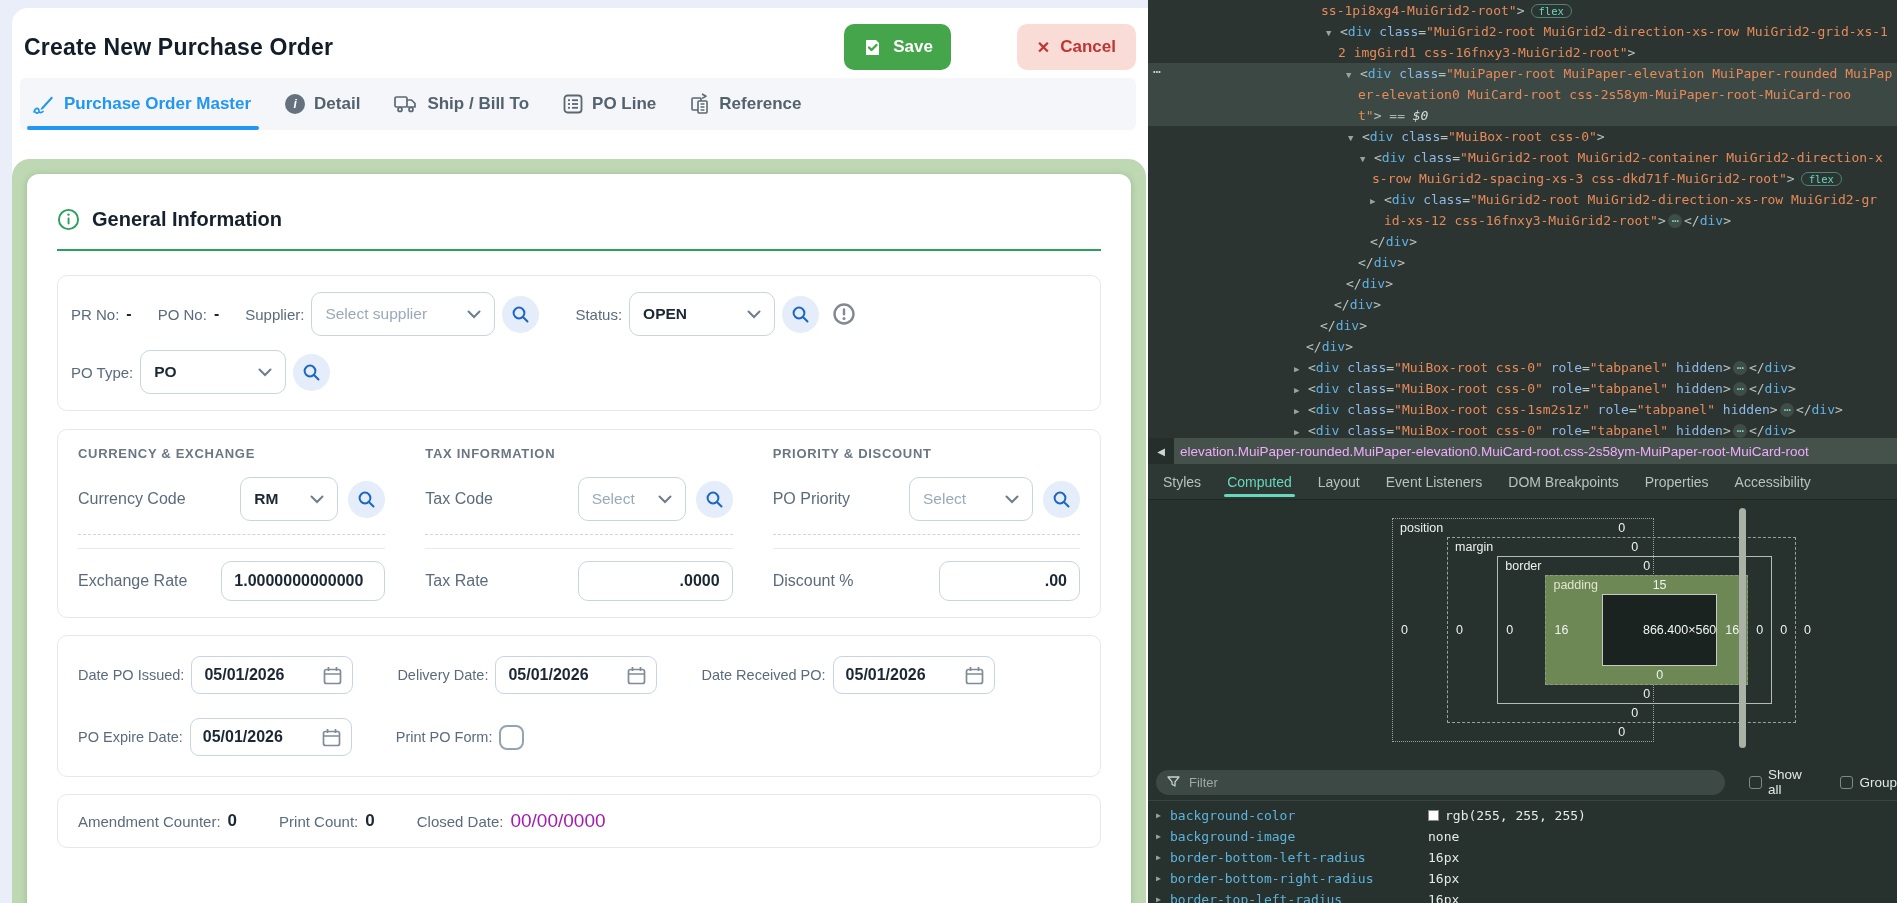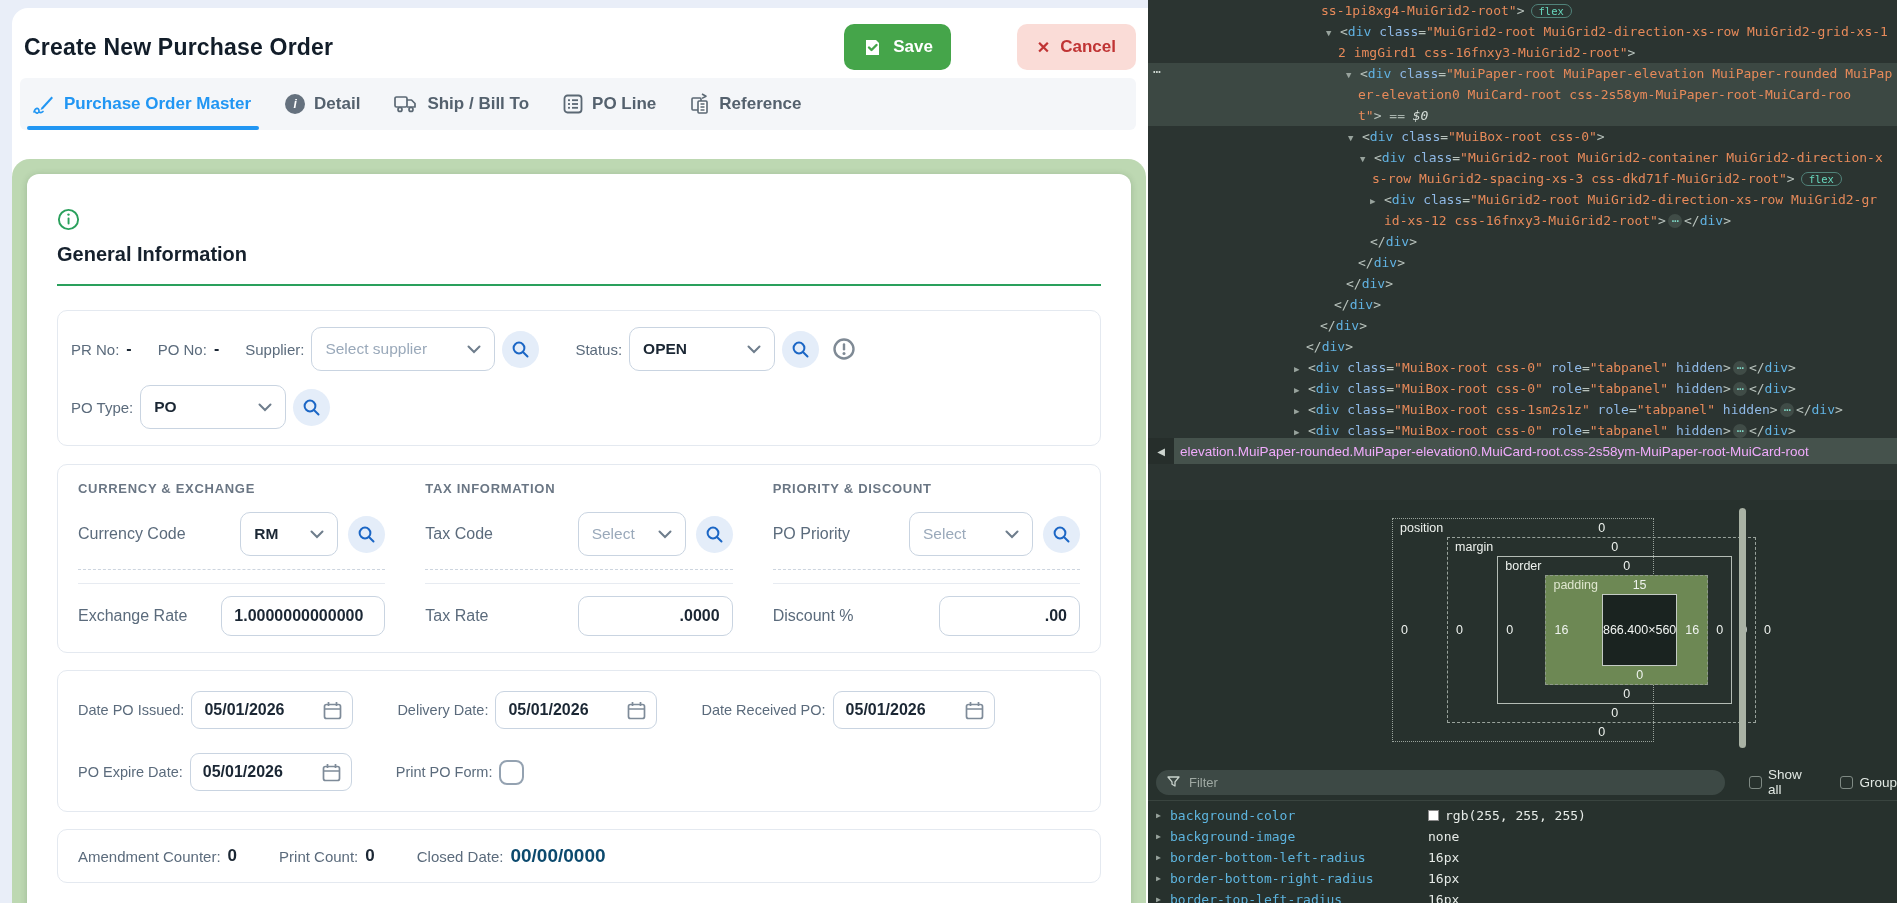--- a/index.html
+++ b/index.html
@@ -19,21 +19,21 @@
 
   .tab-bar { margin:8px 12px 0 8px; height:52px; background:#f4f6f9; border-radius:6px; display:flex; align-items:center; padding-left:12px; gap:34px; }
   .app-tab { position:relative; display:flex; align-items:center; gap:9px; height:52px; font-size:17px; font-weight:600; color:#54616e; cursor:pointer; }
   .app-tab.active { color:var(--accent-blue,#2196f3); }
   .app-tab.active::after { content:""; position:absolute; left:-5px; right:-8px; bottom:0; height:4px; border-radius:3px; background:var(--accent-blue,#2196f3); }
   .info-circle { width:20px; height:20px; border-radius:50%; background:#65717e; color:#fff; font-size:12px; font-weight:700; display:flex; align-items:center; justify-content:center; font-style:italic; }
 
   .green-frame { position:absolute; left:0; top:151px; width:1134px; height:780px; background:var(--frame-green,#bdd8b2); border-radius:18px; }
   .form-card { position:absolute; left:15px; top:15px; right:15px; height:780px; background:#fff; border-radius:12px; box-shadow:0 1px 7px rgba(30,60,30,.20); padding:34px 30px 0 30px; }
 
-  .gi-header { display:flex; align-items:flex-start; gap:12px; padding-bottom:18px; border-bottom:2px solid var(--underline-green,#2aa05c);flex-direction:column; }
+  .gi-header { display:flex; align-items:flex-end; gap:12px; padding-bottom:18px; border-bottom:2px solid var(--underline-green,#2aa05c); }
   .gi-title { font-size:20px; font-weight:700; color:#16212d; }
 
   .fieldset { border:1px solid #e4e9f0; border-radius:10px; padding:16px 20px; }
   .fs1 { margin-top:24px;padding-left:13px; }
   .fs-row { display:flex; align-items:center; }
   .fs1 .fs-row + .fs-row { margin-top:14px; }
   .field-label { font-size:15px; color:#5b6b7c; white-space:nowrap; }
   .val-strong { font-size:16px; font-weight:700; color:#1b2734; }
   .pair { display:flex; align-items:center; gap:7px; }
 
@@ -54,21 +54,21 @@
   .fs3 { margin-top:17px; padding:20px; }
   .fs3 .fs-row + .fs-row { margin-top:24px; }
   .fs3 .pair { margin-right:44px; }
   .fs3 .field-label { font-size:14.5px; }
   .date-box { border:1.5px solid #c9d4e1; border-radius:9px; height:38px; width:162px; display:flex; align-items:center; justify-content:space-between; padding:0 10px 0 12px; font-size:16px; font-weight:700; color:#1b2734; cursor:text; }
   .checkbox { width:25px; height:25px; border:2px solid #94a2b1; border-radius:8px; background:#fff; cursor:pointer; }
 
   .fs4 { margin-top:17px; padding:15px 20px; display:flex; align-items:center; }
   .fs4 .pair { margin-right:42px; }
   .counter-val { font-size:17px; font-weight:700; color:#1b2734; }
-  .closed-val { font-size:19px; font-weight:700; color:#0c4a6e; }
+  .closed-val { font-size:19px; font-weight:400; color:#a21caf; }
 
   
   .devtools { position:absolute; left:1148px; top:0; width:749px; height:903px; background:#2b3431; }
   .dom-tree { position:absolute; top:0; left:0; right:0; height:438px; overflow:hidden; font-family:"DejaVu Sans Mono",monospace; }
   .dom-line { position:relative; height:21px; line-height:21px; font-size:13px; white-space:pre; }
   .dom-line.sel { background:#3c4843; }
   .gutter-dots { position:absolute; left:5px; top:-2px; color:#cfd8d2; font-size:13px; letter-spacing:-2px; }
   .dom-line-c { display:block; }
   .tk-t  { color:var(--dt-blue,#61b3e3); }
   .tk-at { color:var(--dt-attr,#8fb9e6); }
@@ -96,21 +96,21 @@
   .bm-top { grid-area:1/2; text-align:center; padding:2px 0; }
   .bm-left { grid-area:2/1; align-self:center; padding:0 8px; }
   .bm-inner { grid-area:2/2; display:flex; }
   .bm-right { grid-area:2/3; align-self:center; padding:0 8px; }
   .bm-bottom { grid-area:3/2; text-align:center; padding:2px 0; }
   .bm.pos { border:1px dotted #99a39c; }
   .bm.mar { border:1px dashed #99a39c; }
   .bm.bor { border:1px solid #b4bcb5; }
   .bm.pad { border:1px dashed #8f9a8a; background:var(--padding-green,#6d8854); }
   .bm.pad .bm-label { color:#dfe6cf; }
-  .content-box { flex:1; background:#1a2320; border:1px solid #c4cbc4; display:flex; align-items:center; justify-content:center; color:#f2f5f2; }
+  .content-box { flex:1; background:#1a2320; border:1px solid #c4cbc4; display:flex; align-items:center; justify-content:center; color:#f2f5f2;padding-left:40px; }
 
   .scroll-thumb { position:absolute; left:591px; top:8px; width:7px; height:240px; background:#a9b2a4; border-radius:4px; }
 
   .filter-row { position:absolute; top:264px; left:0; right:0; height:36px; display:flex; align-items:center; }
   .filter-pill { margin-left:8px; width:594px; height:25px; border-radius:13px; background:#3d4945; display:flex; align-items:center; gap:9px; padding:12px 11px; color:#9fa9a3; font-size:13px; cursor:text; }
   .check-group { display:flex; align-items:center; gap:6px; margin-left:24px; color:#e2e9e4; font-size:13.5px; }
   .dt-check { width:13px; height:13px; border:1.5px solid #7f8a84; border-radius:3px; background:transparent; cursor:pointer; }
 
   .props-list { position:absolute; top:300px; left:0; right:0; bottom:0; border-top:1px solid #39443f; padding-top:4px; font-family:"DejaVu Sans Mono",monospace; overflow:hidden; }
   .prop-row { height:21px; display:flex; align-items:center; font-size:13px; cursor:pointer; }
@@ -489,20 +489,29 @@
       <div class="dom-line"><span class="dom-line-c" style="padding-left: 146px;"><span class="tk-a">▶</span><span class="tk-p">&lt;</span><span class="tk-t">div</span><span class="tk-p"> </span><span class="tk-at">class</span><span class="tk-p">=</span><span class="tk-v">"MuiBox-root css-0"</span><span class="tk-p"> </span><span class="tk-at">role</span><span class="tk-p">=</span><span class="tk-v">"tabpanel"</span><span class="tk-p"> </span><span class="tk-at">hidden</span><span class="tk-p">&gt;</span><span class="badge-more">⋯</span><span class="tk-p">&lt;/</span><span class="tk-t">div</span><span class="tk-p">&gt;</span></span></div>
     </div>
 
   <div class="crumb-bar">
     <div class="crumb-btn">
       <span>◀</span>
     </div>
     <div class="crumb-text">elevation.MuiPaper-rounded.MuiPaper-elevation0.MuiCard-root.css-2s58ym-MuiPaper-root-MuiCard-root</div>
   </div>
 
+  <div class="dt-tabs">
+      <div class="dt-tab">Styles</div>
+      <div class="dt-tab active">Computed</div>
+      <div class="dt-tab">Layout</div>
+      <div class="dt-tab">Event Listeners</div>
+      <div class="dt-tab">DOM Breakpoints</div>
+      <div class="dt-tab">Properties</div>
+      <div class="dt-tab">Accessibility</div>
+    </div>
 
   <div class="dt-content">
 
     <div class="box-model">
       <div class="bm pos">
         <span class="bm-label">position</span>
         <span class="bm-top">0</span>
         <span class="bm-left">0</span>
         <span class="bm-right">0</span>
         <span class="bm-bottom">0</span>

